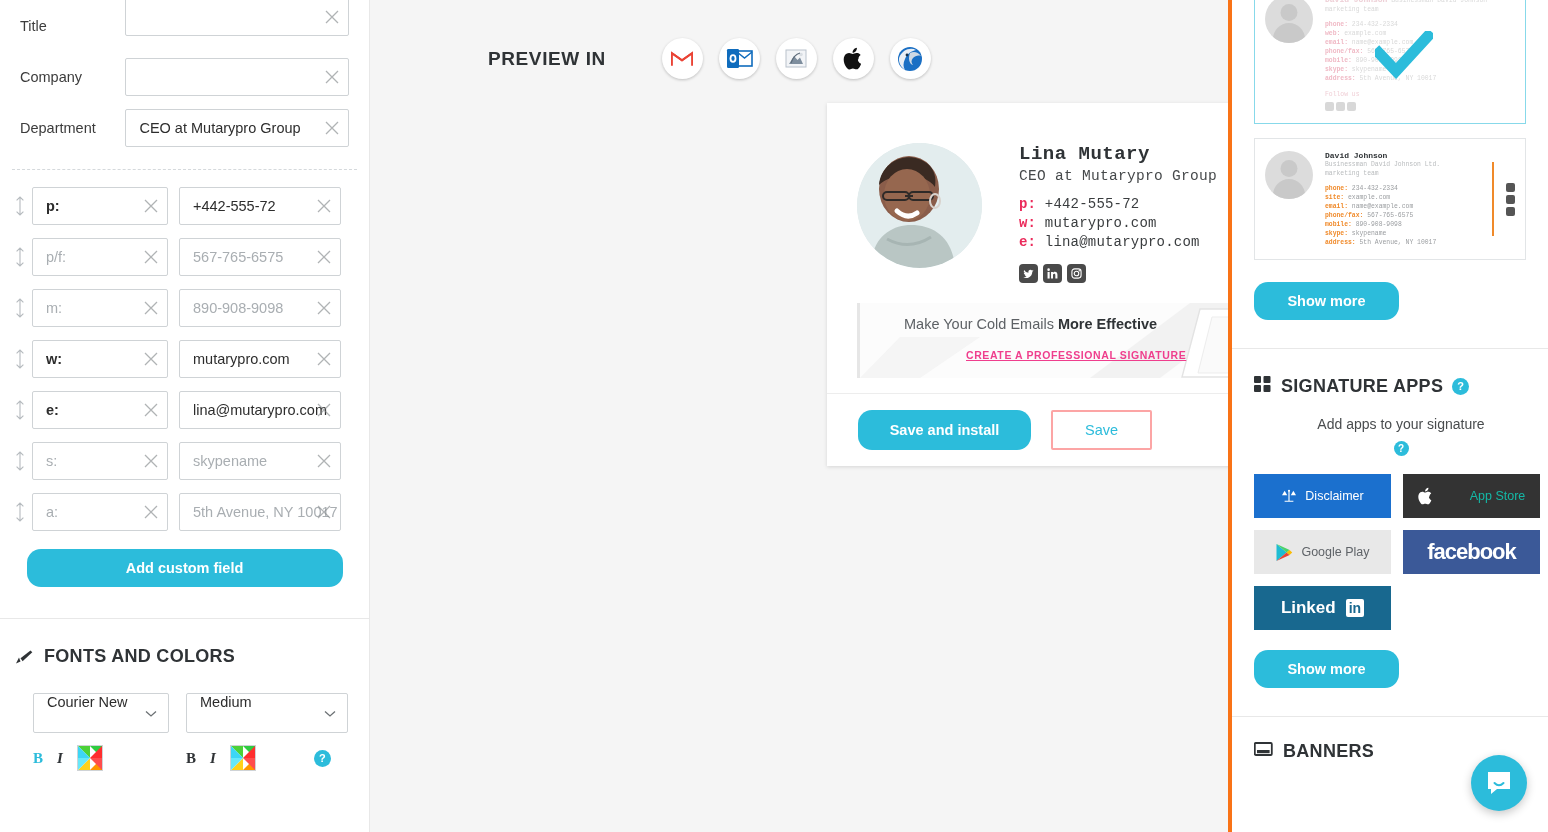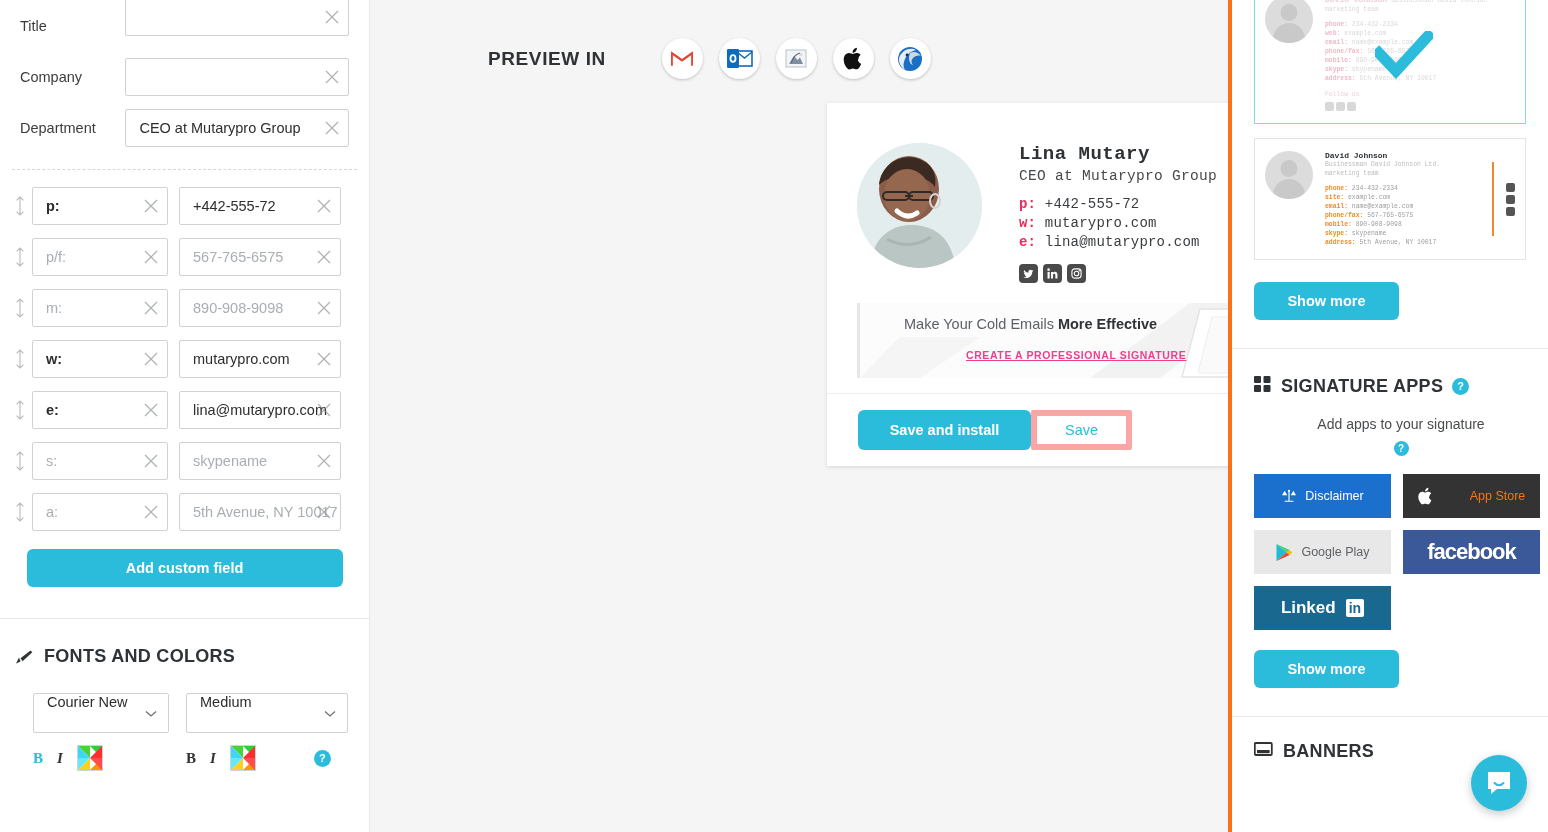--- a/index.html
+++ b/index.html
@@ -72,21 +72,21 @@
     color: #b6bbbf; flex: 0 0 24px;
   }
   .drag svg { width: 12px; height: 20px; display:block; }
   .contact-row .inp.key { width: 136px; margin-right: 11px; }
   .contact-row .inp.val { width: 162px; }
 
   .btn-cyan {
     background: #2cbcdb; color: #fff; border: none;
     font-family: "Liberation Sans", sans-serif;
     font-size: 14.5px; font-weight: bold;
-    border-radius: 6px; cursor: pointer;
+    border-radius: 14px; cursor: pointer;
   }
   .add-custom {
     display:block; width: 316px; height: 38px;
     margin: 12px auto 0 auto;
   }
 
   .section-sep { border-top: 1px solid #e8e8e8; margin-top: 31px; }
 
   .section-head {
     display: flex; align-items: center; gap: 10px;
@@ -188,22 +188,22 @@
     font-size: 10.5px; font-weight: bold; color: #ef3e8d;
     letter-spacing: .6px; text-decoration: underline; white-space:nowrap;
   }
   .sig-actions {
     border-top: 1px solid #ededed;
     padding: 16px 31px 16px 31px;
     display: flex; align-items: center;
   }
   .btn-save-install { width: 173px; height: 40px; }
   .btn-save-outline {
-    width: 101px; height: 40px; margin-left: 0;
-    background: #fff; border: 6px solid #fca5a5; color: #2cbcdb;
+    width: 101px; height: 40px; margin-left: 20px;
+    background: #fff; border: 2px solid #fca5a5; color: #2cbcdb;
     font-size: 14.5px; font-family: "Liberation Sans", sans-serif;
     border-radius: 2px; cursor: pointer;
   }
 
   
   .right-panel {
     width: 320px; flex: 0 0 320px; height: 832px;
     background: #fff; border-left: 4px solid #f97316;
     position: relative; overflow: hidden;
   }
@@ -784,21 +784,21 @@
           <span style="display: flex;">
             <svg width="16" height="14" viewBox="0 0 18 16">
               <path d="M9 1 v13 M4 14 h10" stroke="#fff" stroke-width="1.3" fill="none"></path>
               <path d="M1 7 L4 2 L7 7 Z" fill="#fff"></path>
               <path d="M11 7 L14 2 L17 7 Z" fill="#fff"></path>
               <circle cx="9" cy="2" r="1.1" fill="#fff"></circle>
             </svg>
           </span>
           <span>Disclaimer</span>
         </button>
-        <button class="app-btn" style="background: rgb(51, 51, 51); color: #f97316; gap: 37px;">
+        <button class="app-btn" style="background: rgb(51, 51, 51); color: #14b8a6; gap: 37px;">
           <span style="display: flex;">
             <svg width="15" height="18" viewBox="0 0 16 19">
               <path d="M12.2 10.1c0-2.2 1.8-3.3 1.9-3.4-1-1.5-2.6-1.7-3.2-1.7-1.3-.15-2.6.8-3.3.8-.7 0-1.8-.8-2.9-.8-1.5 0-2.9.9-3.6 2.2C-.5 9.9.6 14 2.2 16.2c.7 1.1 1.6 2.3 2.7 2.2 1.1-.04 1.5-.7 2.8-.7s1.7.7 2.9.67c1.2-.02 1.9-1.05 2.6-2.2.5-.72.8-1.44 1-2.24-2.7-1.05-3-4.3-2-3.83z" fill="#fff"></path>
               <path d="M10.2 3.4c.6-.72 1-1.77.9-2.8-.9.04-1.9.58-2.6 1.3-.56.64-1.05 1.7-.9 2.68.96.08 1.96-.5 2.6-1.18z" fill="#fff"></path>
             </svg>
           </span>
           <span>App Store</span>
         </button>
         <button class="app-btn" style="background: rgb(232, 232, 232); color: rgb(95, 99, 104);">
           <span style="display: flex;">

